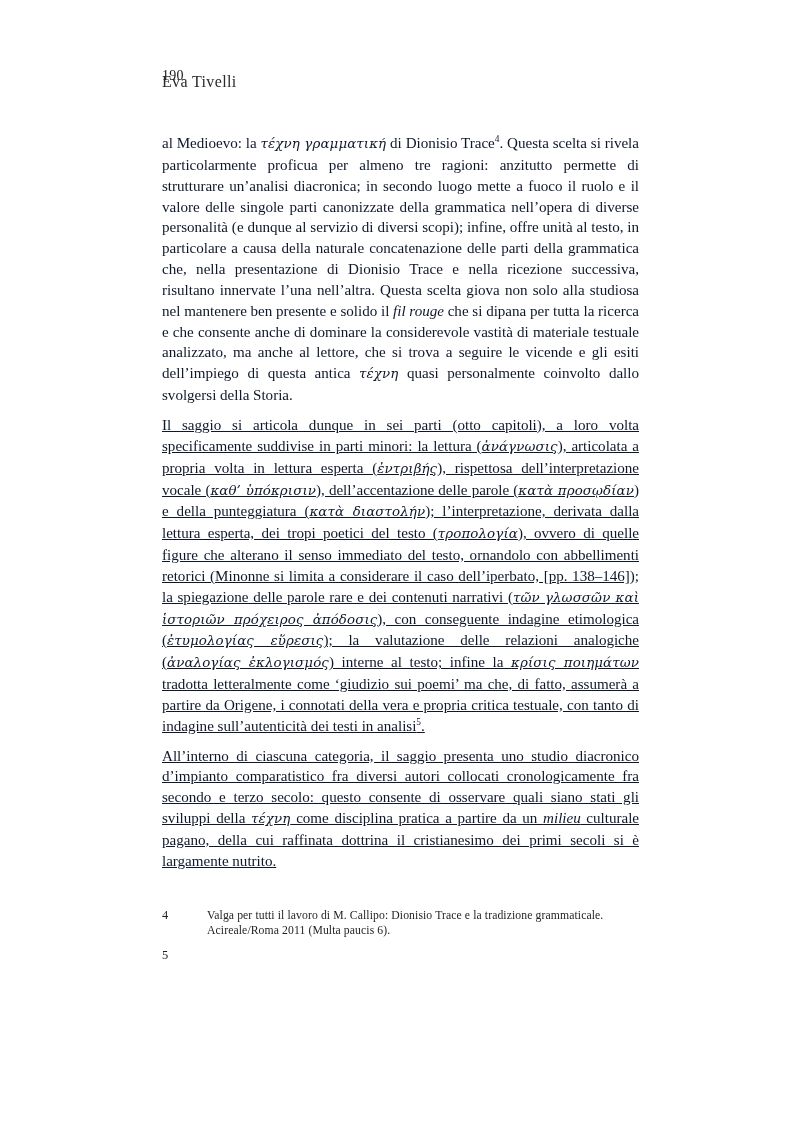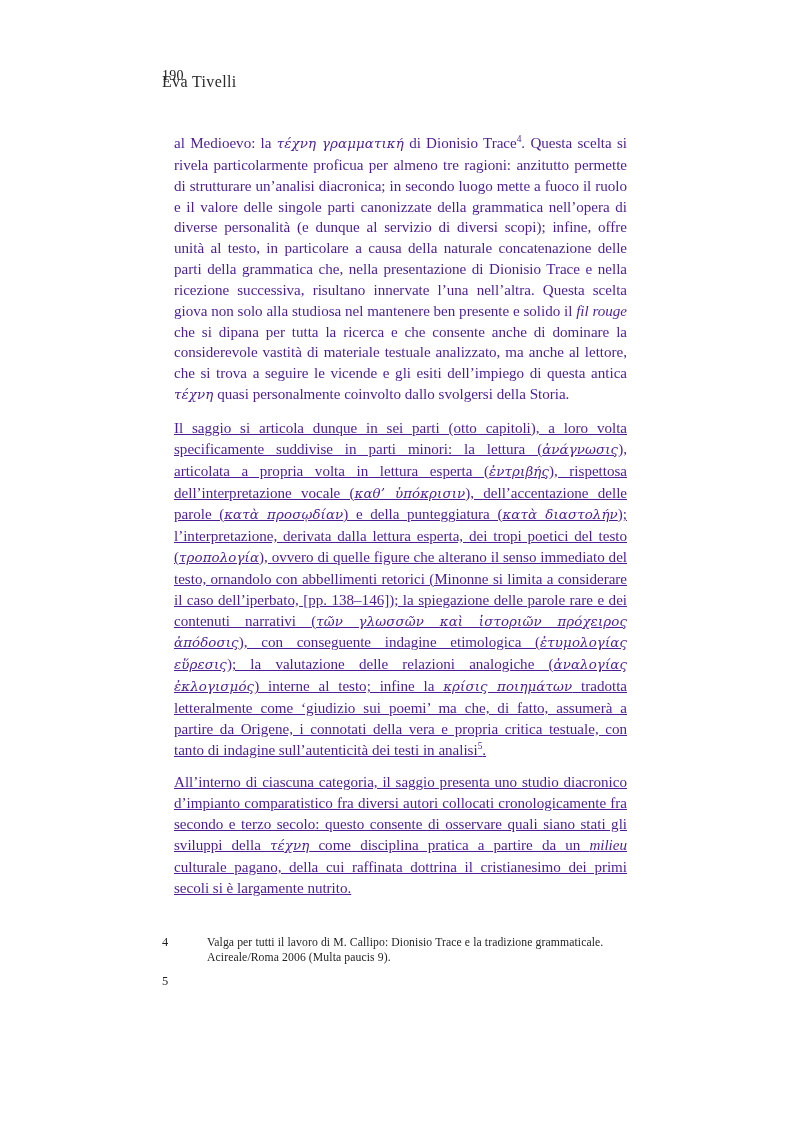--- a/index.html
+++ b/index.html
@@ -50,27 +50,27 @@
     font-size: 16px;
     letter-spacing: 0.35px;
     color: #2a2a2a;
   }
 
   
   .body-block {
     margin-top: 43px;
   }
   p.para {
-    margin: 12px;
+    margin: 0;
     text-align: justify;
     text-justify: inter-word;
     font-size: 15.1px;
     line-height: 20.85px;
     letter-spacing: -0.02px;
-    color: #4c1d95;
+    color: #0f172a;
     hyphens: manual;
   }
   p.para + p.para {
     margin-top: 9px;
     text-decoration: underline;
   }
   .it {
     font-style: italic;
   }
   .gk {
@@ -121,21 +121,21 @@
 
     <div class="body-block">
       <p class="para">al Medioevo: la <span class="gk">τέχνη γραμματική</span> di Dionisio Trace<sup class="fn">4</sup>. Questa scelta si rivela particolarmente proficua per almeno tre ragioni: anzitutto permette di strutturare un’analisi diacronica; in secondo luogo mette a fuoco il ruolo e il valore delle singole parti canonizzate della grammatica nell’opera di diverse personalità (e dunque al servizio di diversi scopi); infine, offre unità al testo, in particolare a causa della naturale concatenazione delle parti della grammatica che, nella presentazione di Dionisio Trace e nella ricezione successiva, risultano innervate l’una nell’altra. Questa scelta giova non solo alla studiosa nel mantenere ben presente e solido il <em class="it">fil rouge</em> che si dipana per tutta la ricerca e che consente anche di dominare la considerevole vastità di materiale testuale analizzato, ma anche al lettore, che si trova a seguire le vicende e gli esiti dell’impiego di questa antica <span class="gk">τέχνη</span> quasi personalmente coinvolto dallo svolgersi della Storia.</p>
       <p class="para">Il saggio si articola dunque in sei parti (otto capitoli), a loro volta specificamente suddivise in parti minori: la lettura (<span class="gk">ἀνάγνωσις</span>), articolata a propria volta in lettura esperta (<span class="gk">ἐντριβής</span>), rispettosa dell’interpretazione vocale (<span class="gk">καθ’ ὑπόκρισιν</span>), dell’accentazione delle parole (<span class="gk">κατὰ προσῳδίαν</span>) e della punteggiatura (<span class="gk">κατὰ διαστολήν</span>); l’interpretazione, derivata dalla lettura esperta, dei tropi poetici del testo (<span class="gk">τροπολογία</span>), ovvero di quelle figure che alterano il senso immediato del testo, ornandolo con abbellimenti retorici (Minonne si limita a considerare il caso dell’iperbato, [pp. 138–146]); la spiegazione delle parole rare e dei contenuti narrativi (<span class="gk">τῶν γλωσσῶν καὶ ἱστοριῶν πρόχειρος ἀπόδοσις</span>), con conseguente indagine etimologica (<span class="gk">ἐτυμολογίας εὕρεσις</span>); la valutazione delle relazioni analogiche (<span class="gk">ἀναλογίας ἐκλογισμός</span>) interne al testo; infine la <span class="gk">κρίσις ποιημάτων</span> tradotta letteralmente come ‘giudizio sui poemi’ ma che, di fatto, assumerà a partire da Origene, i connotati della vera e propria critica testuale, con tanto di indagine sull’autenticità dei testi in analisi<sup class="fn">5</sup>.</p>
       <p class="para">All’interno di ciascuna categoria, il saggio presenta uno studio diacronico d’impianto comparatistico fra diversi autori collocati cronologicamente fra secondo e terzo secolo: questo consente di osservare quali siano stati gli sviluppi della <span class="gk">τέχνη</span> come disciplina pratica a partire da un <em class="it">milieu</em> culturale pagano, della cui raffinata dottrina il cristianesimo dei primi secoli si è largamente nutrito.</p>
     </div>
 
     <div class="footnotes">
       <div class="footnote">
         <span class="fn-num">4</span>
-        <span>Valga per tutti il lavoro di M. Callipo: Dionisio Trace e la tradizione grammaticale. Acireale/Roma 2006 (Multa paucis 9).</span>
+        <span>Valga per tutti il lavoro di M. Callipo: Dionisio Trace e la tradizione grammaticale. Acireale/Roma 2011 (Multa paucis 6).</span>
       </div>
       <div class="footnote">
         <span class="fn-num">5</span>
       </div>
     </div>
 
   </div>
 </div>
 
 </body></html>

